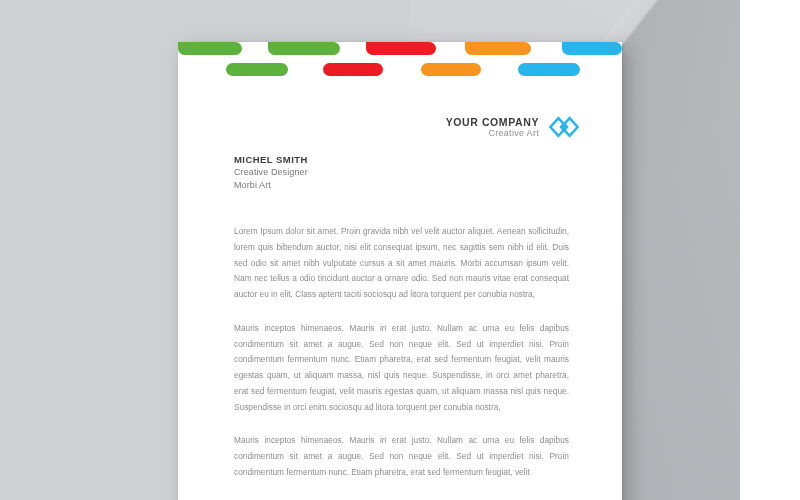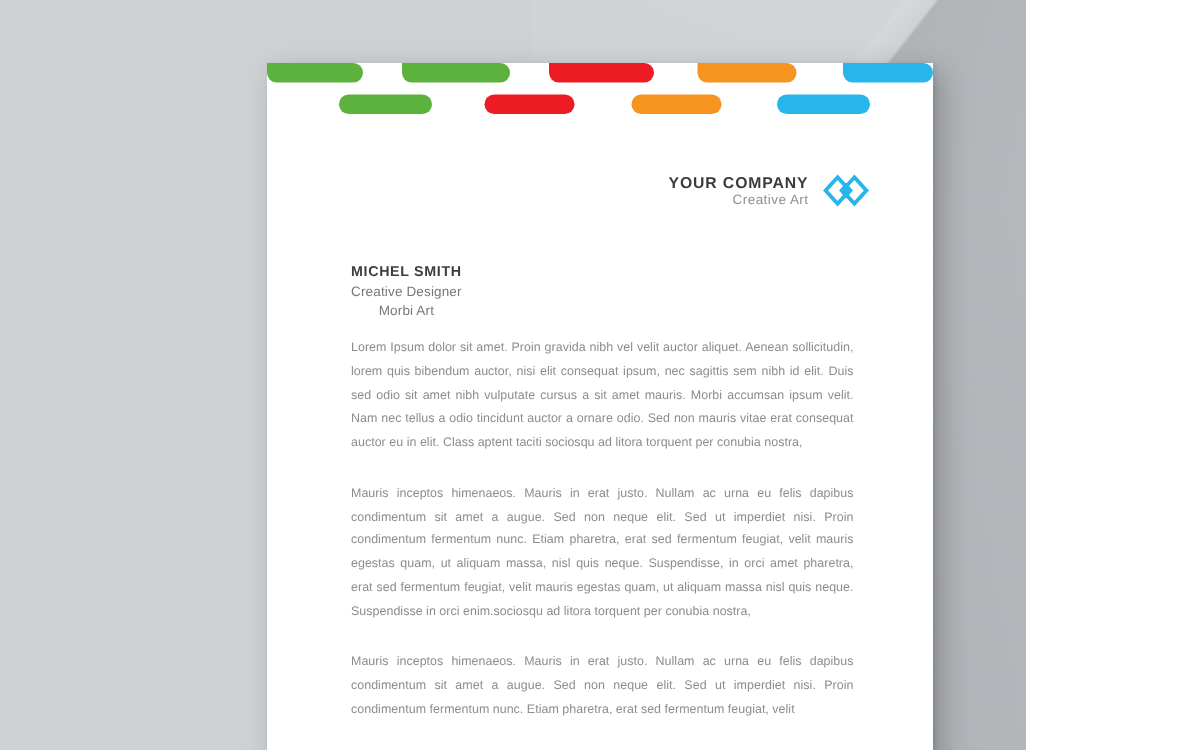--- a/index.html
+++ b/index.html
@@ -11,21 +11,21 @@
     width: 800px;
     height: 500px;
     overflow: hidden;
     font-family: "Liberation Sans", sans-serif;
     background: #ffffff;
   }
 
   
   #scene {
     position: relative;
-    width: 684px;
+    width: 740px;
     height: 500px;
     overflow: hidden;
     background: #cdd0d3;
   }
   
   .bg-wedge {
     position: absolute;
     inset: 0;
     background: linear-gradient(
       128deg,
@@ -101,23 +101,22 @@
     letter-spacing: 0.3px;
     color: #8d9094;
     white-space: nowrap;
   }
   .logo-mark { flex: 0 0 auto; line-height: 0; }
 
   
   .sender {
     position: absolute;
     left: 56px;
-    top: 133px;
+    top: 111px;
     line-height: 1.38;
-    text-align: center;
   }
   .sender-name {
     font-size: 9.5px;
     font-weight: bold;
     letter-spacing: 0.45px;
     color: #3d3d3f;
   }
   .sender-role,
   .sender-org {
     font-size: 9px;

